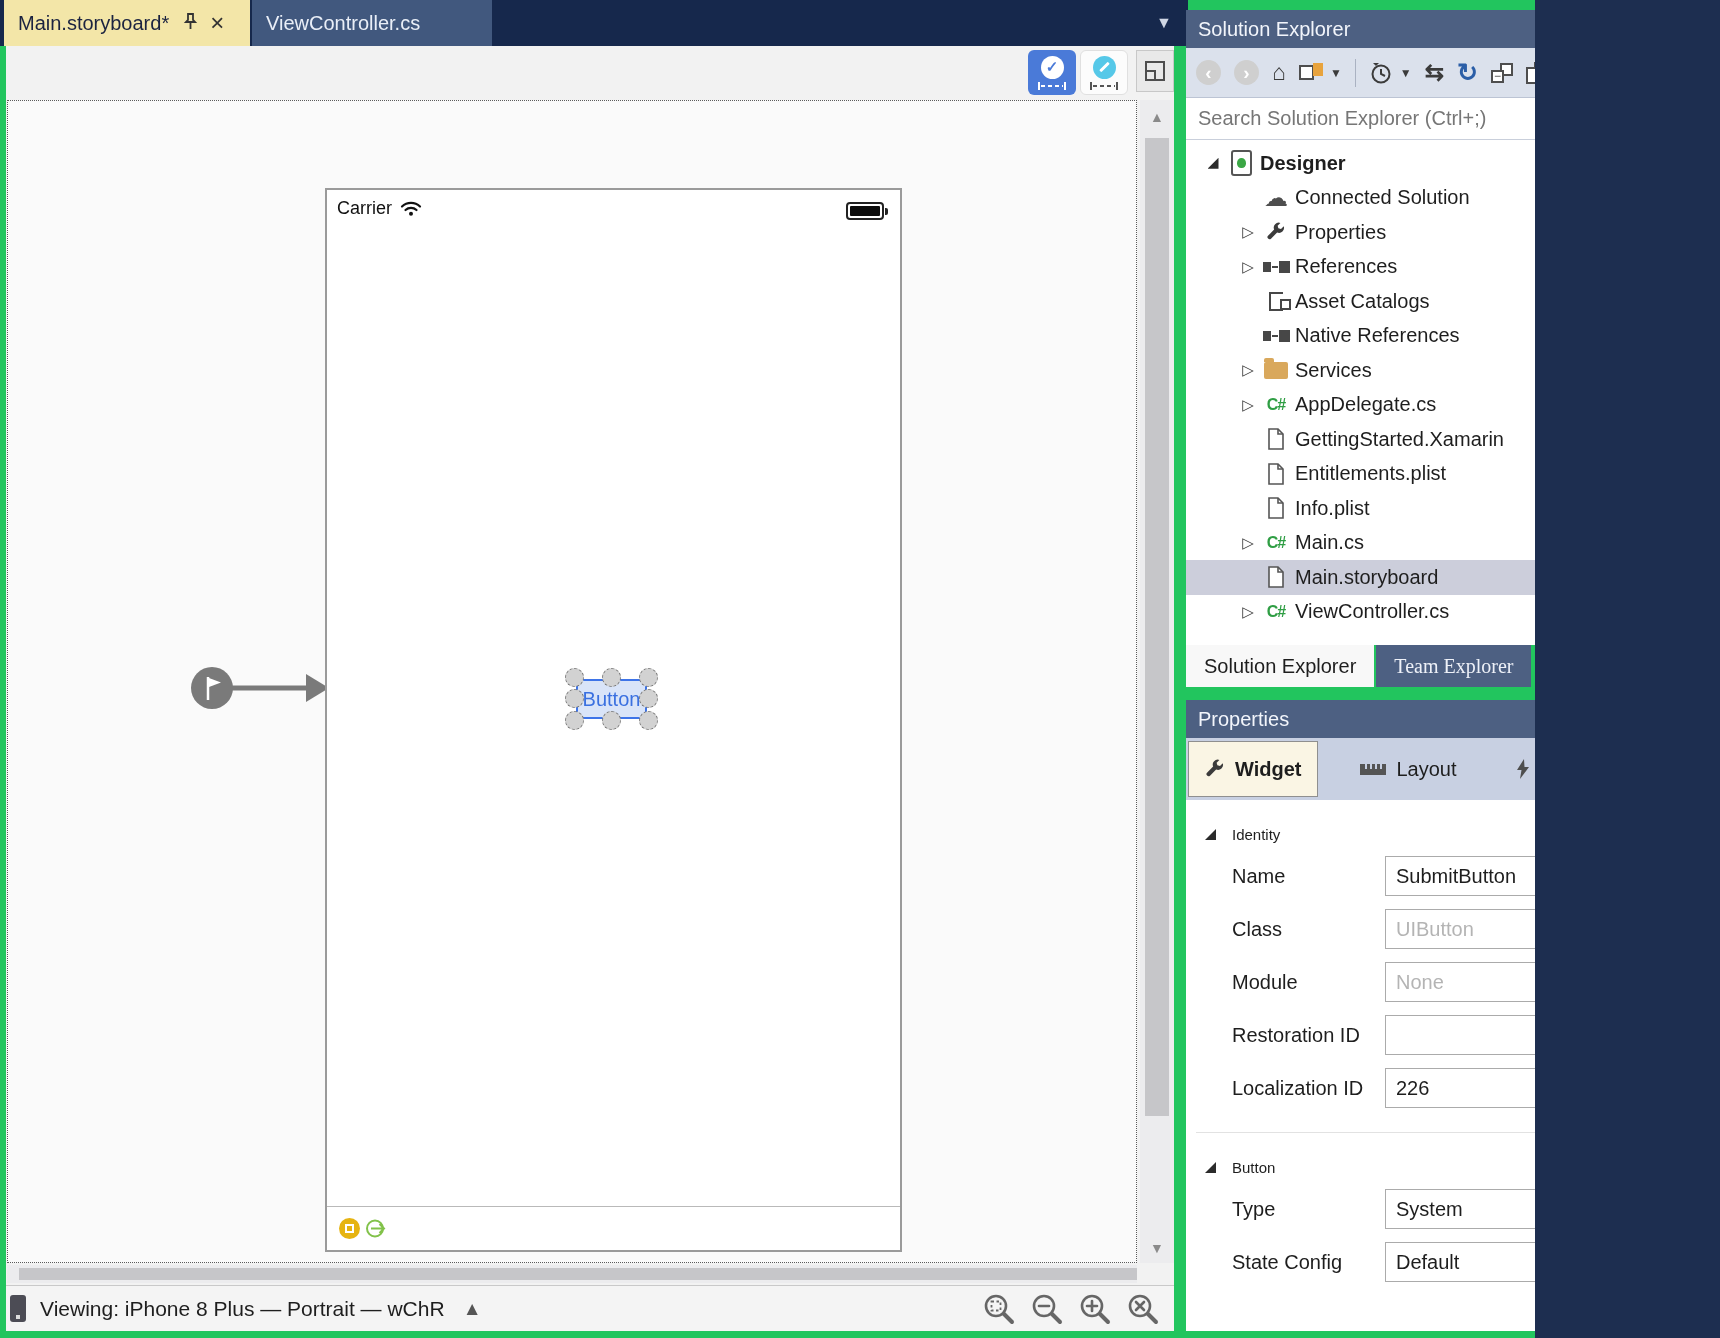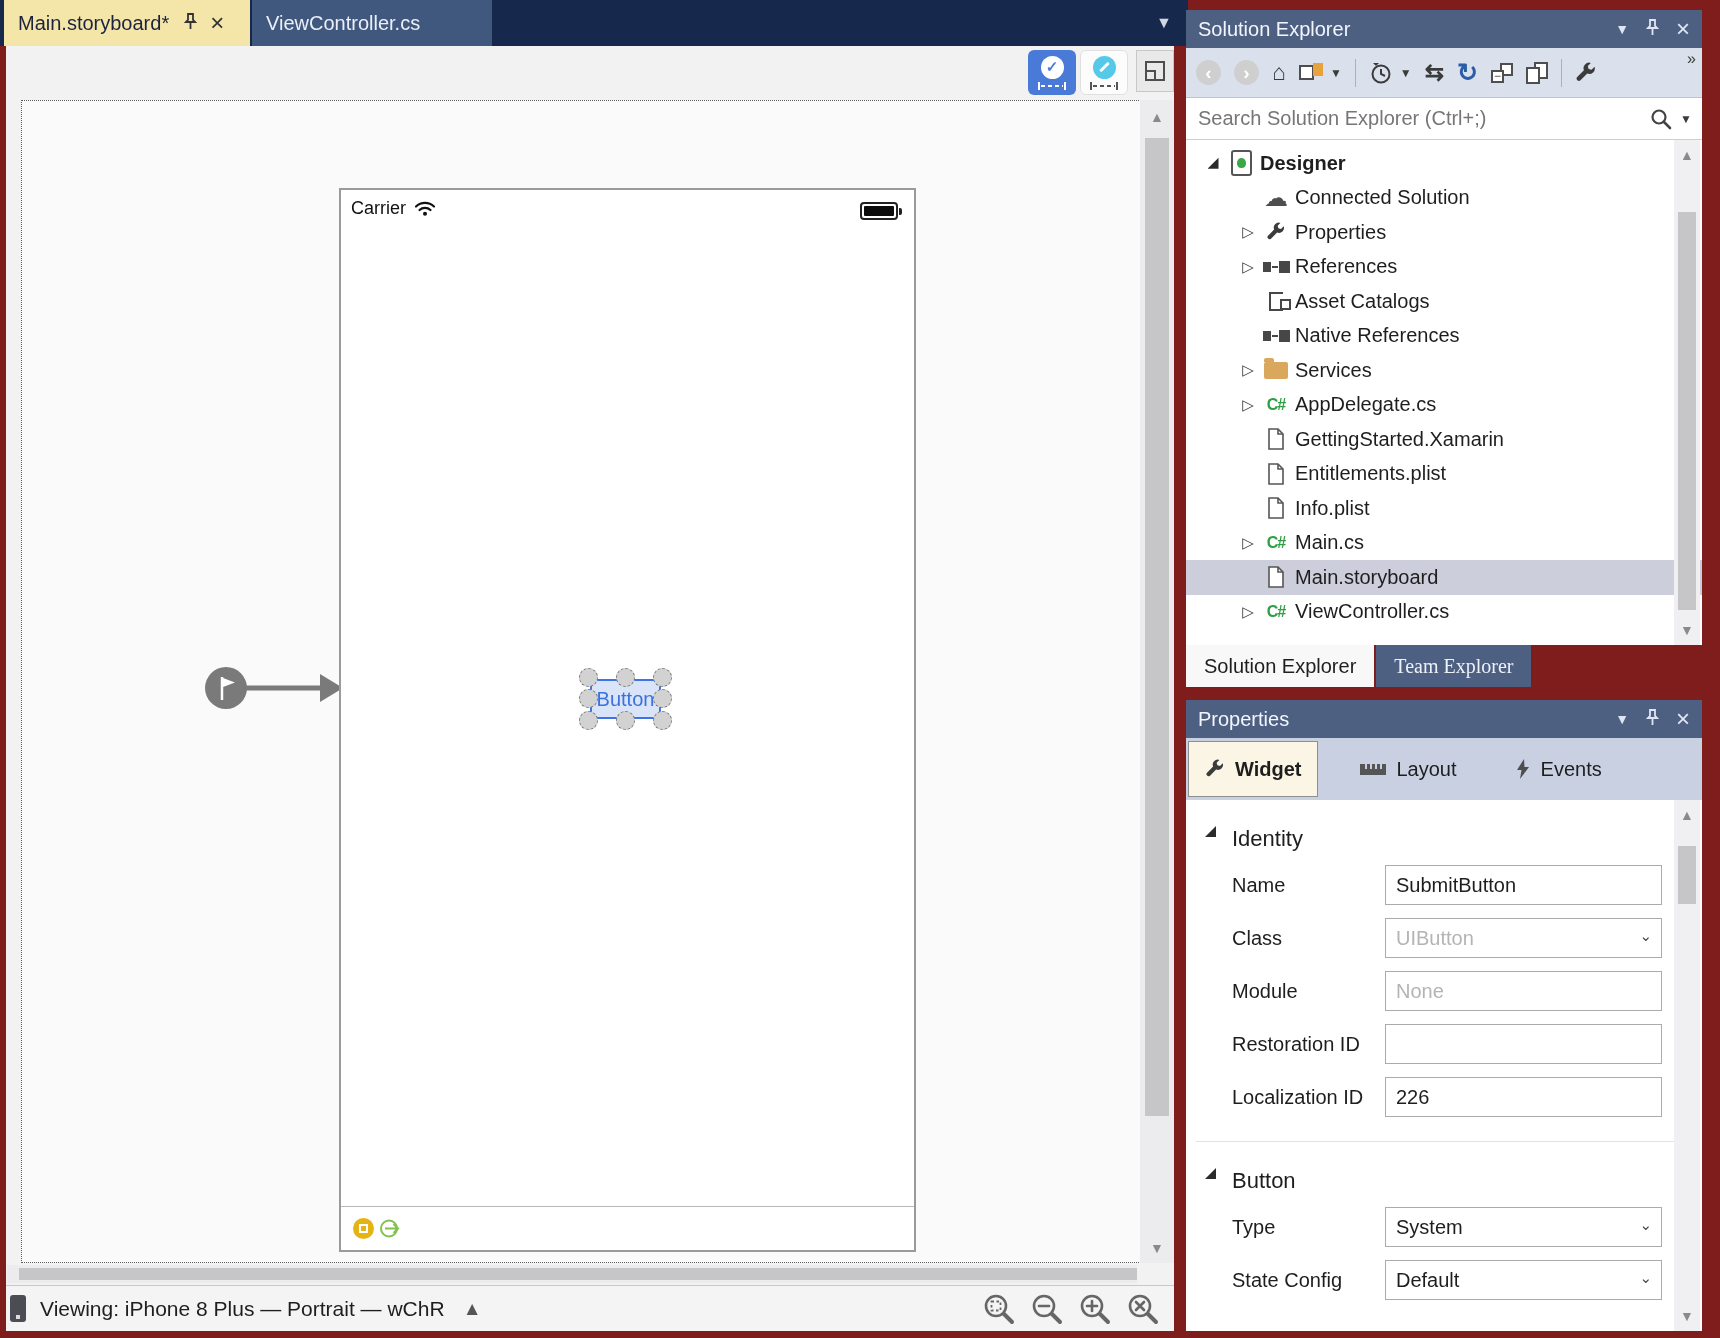--- a/index.html
+++ b/index.html
@@ -1,30 +1,30 @@
 <!DOCTYPE html>
 <html><head>
 <meta charset="utf-8">
 <style>
   html,body{margin:0;padding:0;background:#1d2e50;}
   *{box-sizing:border-box;font-family:"Liberation Sans", sans-serif;}
-  #root{position:relative;width:1720px;height:1338px;background:#7f1d1d;overflow:hidden;}
+  #root{position:relative;width:1535px;height:1338px;background:#22c55e;overflow:hidden;}
 
   
   .tabwell{position:absolute;left:0;top:0;width:1188px;height:46px;background:#16284c;}
   .tab{position:absolute;top:0;height:46px;display:flex;align-items:center;padding:0 14px;font-size:20px;}
   .tab.active{left:4px;width:246px;background:#f3e6a8;color:#1b2340;}
   .tab.inactive{left:252px;width:240px;background:#41587e;color:#e9eef7;}
   .tab .pin{margin-left:14px;}
   .tab .tclose{margin-left:12px;font-size:24px;line-height:1;color:#333;}
   .well-caret{position:absolute;left:1156px;top:14px;color:#cfd6e4;font-size:16px;}
 
   
   .editor-body{position:absolute;left:6px;top:46px;width:1168px;height:1239px;background:#f2f2f2;}
-  .design-surface{position:absolute;left:15px;top:54px;width:1130px;height:1163px;background:#fafafa;border:1px dotted #5a5a5a;}
+  .design-surface{position:absolute;left:1px;top:54px;width:1130px;height:1163px;background:#fafafa;border:1px dotted #5a5a5a;}
 
   .btn-constraint{position:absolute;top:4px;width:48px;height:45px;border-radius:6px;display:flex;flex-direction:column;align-items:center;justify-content:center;gap:3px;}
   .btn-blue{left:1022px;background:#4a7ad8;}
   .btn-light{left:1074px;background:#fcfcfc;border:1px solid #e0e0e0;}
   .cir{width:23px;height:23px;border-radius:50%;display:flex;align-items:center;justify-content:center;}
   .cir.white{background:#fff;color:#4a7ad8;font-weight:bold;font-size:15px;}
   .cir.cyan{background:#56c8e8;}
   .pencil{width:3px;height:12px;background:#fff;transform:rotate(45deg);border-radius:1px;}
   .dashline{width:28px;height:8px;position:relative;}
   .dashline:before,.dashline:after{content:"";position:absolute;top:0;width:2px;height:8px;}
@@ -115,21 +115,21 @@
   .se-tab.off{background:#4d6082;color:#eef1f8;margin-left:2px;font-family:Liberation Serif, serif;}
 
   
   .props{position:absolute;left:1186px;top:700px;width:516px;height:631px;}
   .props-tabs{height:62px;background:#c8d0e2;display:flex;align-items:center;padding:0 2px;gap:26px;}
   .ptab{display:flex;align-items:center;gap:10px;font-size:20px;color:#1e1e1e;padding:0 16px;height:56px;}
   .ptab.on{background:#faf5e4;border:1px solid #8f8f8f;font-weight:bold;}
   .ruler-ic{width:26px;height:11px;background:#555;-webkit-mask:none;position:relative;}
   .ruler-ic:after{content:"";position:absolute;left:2px;top:0;right:2px;height:5px;background:repeating-linear-gradient(90deg,transparent 0 3px,#c8d0e2 3px 5px);}
   .props-body{position:relative;height:531px;background:#fff;overflow:hidden;}
-  .sec-head{display:flex;gap:16px;font-size:22px;color:#1e1e1e;margin:26px 0 4px 19px;}
+  .sec-head{display:flex;align-items:center;gap:16px;font-size:15px;color:#1e1e1e;margin:26px 0 4px 19px;}
   .prow{display:flex;align-items:center;margin:13px 0 0 0;height:40px;}
   .prow .plabel{width:199px;padding-left:46px;font-size:20px;color:#1e1e1e;}
   .pfield{position:relative;width:277px;height:40px;}
   .pfield input{width:100%;height:100%;border:1px solid #ababab;font-size:20px;padding:0 10px;color:#1e1e1e;outline:none;background:#fff;}
   .pfield input::placeholder{color:#b4b4b4;}
   .pfield .chev{position:absolute;right:10px;top:9px;color:#444;font-size:15px;pointer-events:none;}
   .pdivider{height:1px;background:#e2e2e2;margin:24px 0 0 10px;width:480px;}
   .props-scroll{position:absolute;right:2px;top:0;width:26px;height:100%;background:#f0f0f2;}
   .props-scroll .thumb{position:absolute;left:4px;top:46px;width:18px;height:58px;background:#c6c6c9;}
 

